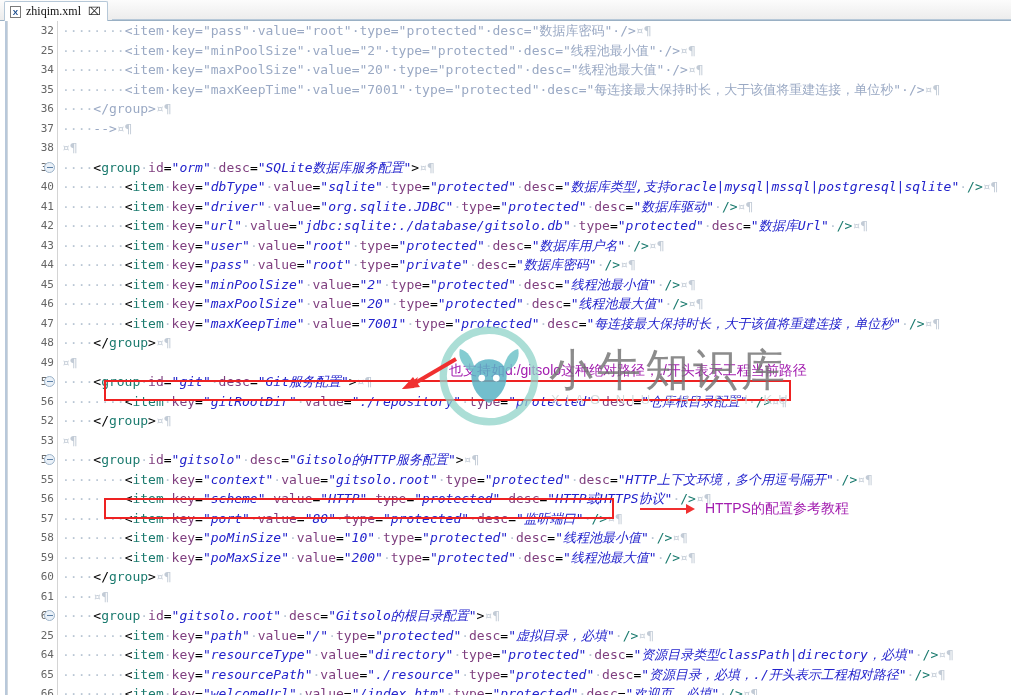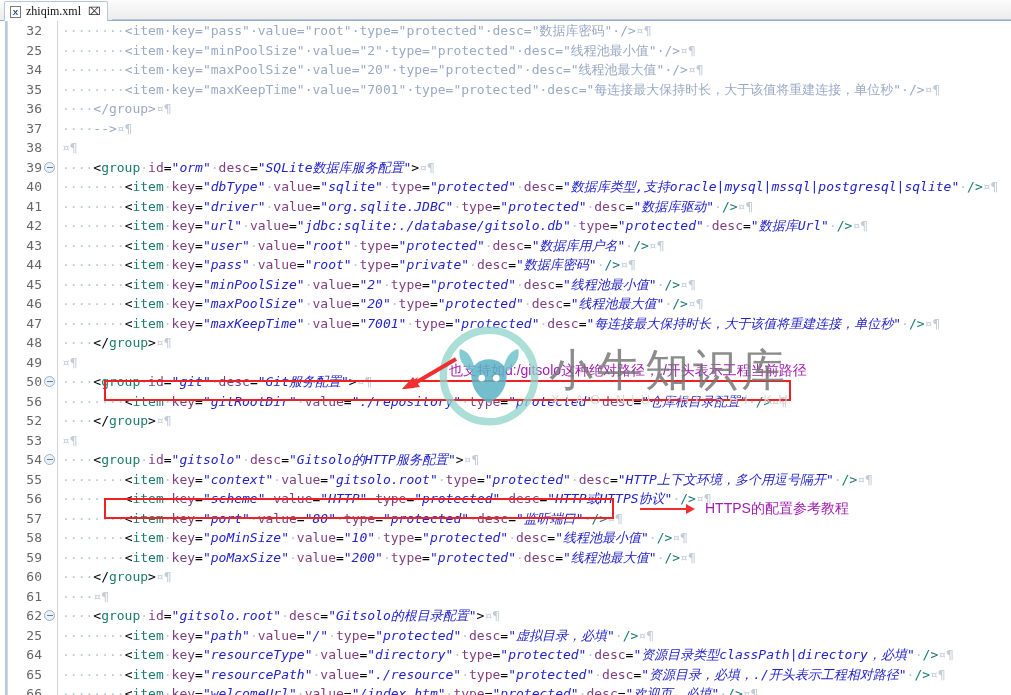--- a/index.html
+++ b/index.html
@@ -67,22 +67,22 @@
   }
 
   #code {
     position:absolute; left:0; top:0; width:1011px; height:674px;
   }
   .line {
     position:relative; height:19.5px; line-height:19.5px;
     white-space:nowrap; font-size:13px;
   }
   .lno {
-    position:absolute; left:0; width:42px; text-align:right;
-    color:#666; font-size:13px;
+    position:absolute; left:12px; width:42px; text-align:right;
+    color:#666; font-size:11px;
     font-family:"DejaVu Sans Mono","Liberation Mono",monospace;
   }
   .fold {
     position:absolute; left:44px; top:4px;
     width:11px; height:11px; border:1px solid #9cb3c9;
     border-radius:50%; background:#eaf1f8;
   }
   .fold:after {
     content:""; position:absolute; left:2px; top:4px;
     width:6px; height:1px; background:#5b7fa6;

